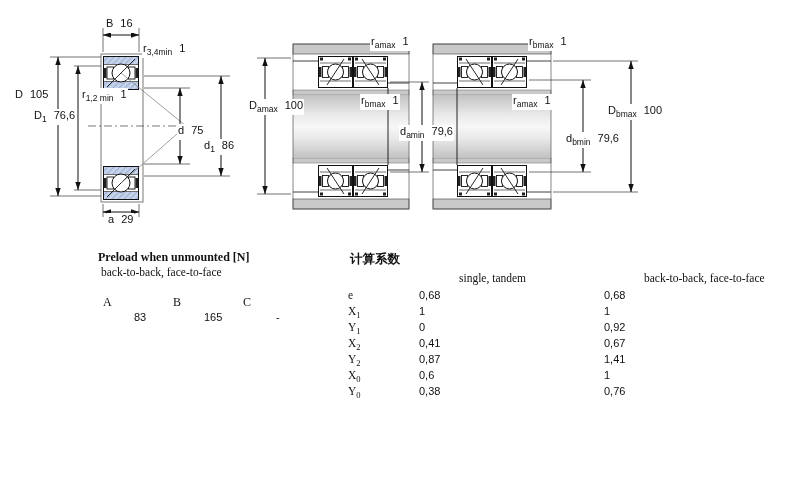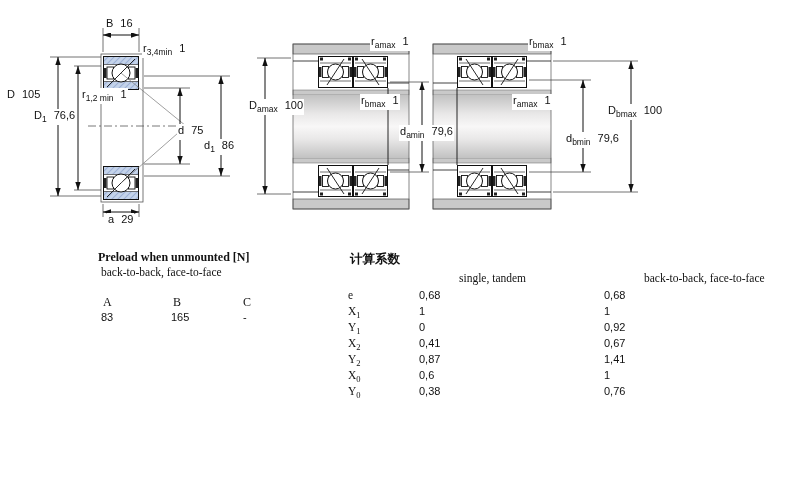--- a/index.html
+++ b/index.html
@@ -11,21 +11,21 @@
   .dim{position:absolute;font:11px "Liberation Sans",sans-serif;color:#111;
        background:#fff;white-space:nowrap;line-height:12px;padding:0 1px;}
   .dim .ds{font-size:8.5px;vertical-align:-3px;}
   .dim .dv{margin-left:7px;}
 
   
   .preload{position:absolute;left:98px;top:250px;width:230px;}
   .p-title{position:absolute;left:0;top:0;font:bold 12px "Liberation Serif",serif;white-space:nowrap;}
   .p-sub{position:absolute;left:3px;top:16px;font:11.5px "Liberation Serif",serif;white-space:nowrap;}
   .p-h{position:absolute;top:45px;font:12px "Liberation Serif",serif;}
-  .p-v{position:absolute;top:61px;font:11px "Liberation Sans",sans-serif;}
+  .p-v{position:absolute;top:61px;font:11px "Liberation Sans",sans-serif;margin-left:33px;}
 
   
   .calc{position:absolute;left:345px;top:250px;width:420px;}
   .c-title{position:absolute;left:5px;top:1px;font:bold 12.5px "Liberation Serif",serif;white-space:nowrap;}
   .c-h{position:absolute;top:22px;font:11.5px "Liberation Serif",serif;white-space:nowrap;margin-left:40px;}
   .c-row{position:absolute;left:0;height:16px;width:420px;}
   .c-l{position:absolute;left:3px;top:0;font:11.5px "Liberation Serif",serif;}
   .c-l sub{font-size:8.5px;vertical-align:-3px;}
   .c-v1{position:absolute;left:74px;top:0;font:11px "Liberation Sans",sans-serif;}
   .c-v2{position:absolute;left:259px;top:0;font:11px "Liberation Sans",sans-serif;}
@@ -171,21 +171,21 @@
       <line x1="583" y1="80" x2="583" y2="172" stroke="#111" stroke-width="1" marker-start="url(#arr)" marker-end="url(#arr)"></line>
 
       <line x1="553" y1="61" x2="638" y2="61" stroke="#444" stroke-width="0.75"></line>
       <line x1="553" y1="192" x2="638" y2="192" stroke="#444" stroke-width="0.75"></line>
       <line x1="631" y1="61" x2="631" y2="192" stroke="#111" stroke-width="1" marker-start="url(#arr)" marker-end="url(#arr)"></line>
     </g>
   </svg>
 
   <div class="dim" style="left:105px;top:17px"><span class="dm">B</span><sub class="ds"></sub><span class="dv">16</span></div>
   <div class="dim" style="left:142px;top:42px"><span class="dm">r</span><sub class="ds">3,4min</sub><span class="dv">1</span></div>
-  <div class="dim" style="left:6px;top:88px"><span class="dm">D</span><sub class="ds"></sub><span class="dv">105</span></div>
+  <div class="dim" style="left:14px;top:88px"><span class="dm">D</span><sub class="ds"></sub><span class="dv">105</span></div>
   <div class="dim" style="left:33px;top:109px"><span class="dm">D</span><sub class="ds">1</sub><span class="dv">76,6</span></div>
   <div class="dim" style="left:81px;top:88px"><span class="dm">r</span><sub class="ds">1,2 min</sub><span class="dv">1</span></div>
   <div class="dim" style="left:177px;top:124px"><span class="dm">d</span><sub class="ds"></sub><span class="dv">75</span></div>
   <div class="dim" style="left:203px;top:139px"><span class="dm">d</span><sub class="ds">1</sub><span class="dv">86</span></div>
   <div class="dim" style="left:107px;top:213px"><span class="dm">a</span><sub class="ds"></sub><span class="dv">29</span></div>
 
   <div class="dim" style="left:370px;top:35px"><span class="dm">r</span><sub class="ds">amax</sub><span class="dv">1</span></div>
   <div class="dim" style="left:248px;top:99px"><span class="dm">D</span><sub class="ds">amax</sub><span class="dv">100</span></div>
   <div class="dim" style="left:360px;top:94px"><span class="dm">r</span><sub class="ds">bmax</sub><span class="dv">1</span></div>
   <div class="dim" style="left:399px;top:125px"><span class="dm">d</span><sub class="ds">amin</sub><span class="dv">79,6</span></div>

